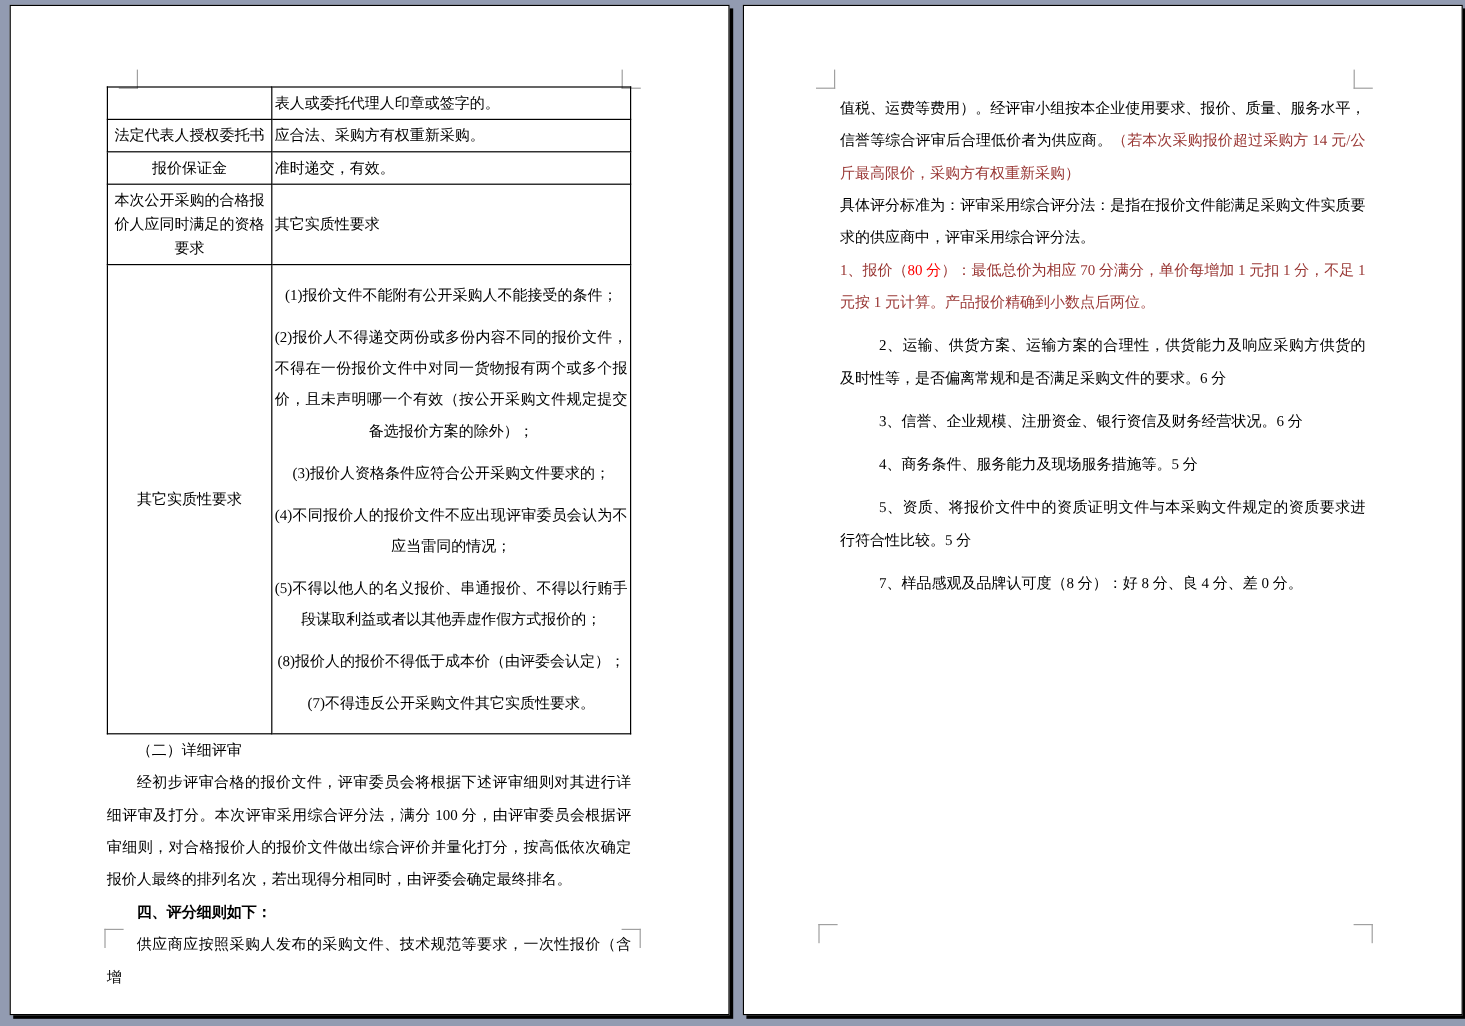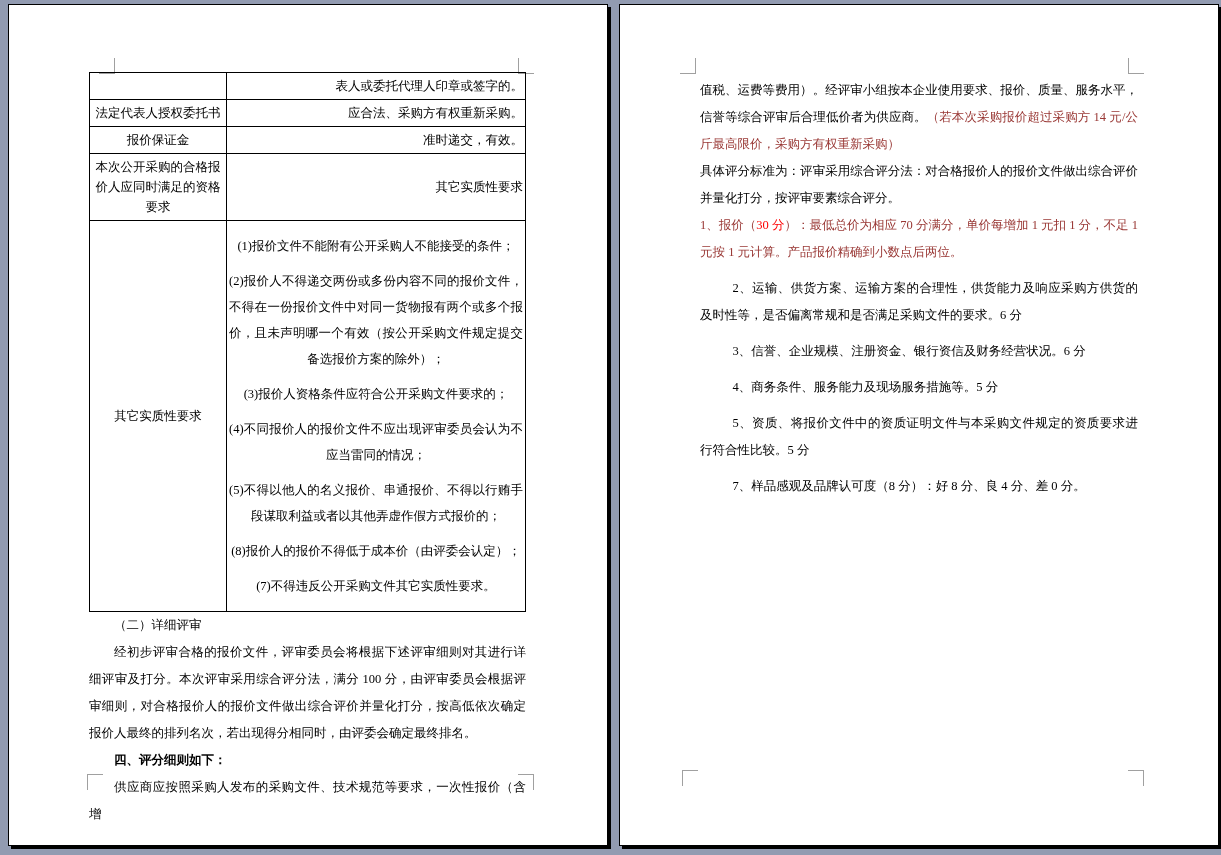--- a/index.html
+++ b/index.html
@@ -17,21 +17,21 @@
   .mark{position:absolute;width:15px;height:15px;border:0 solid #a0a0a0;}
   .mark.tl{border-right-width:1px;border-bottom-width:1px;}
   .mark.tr{border-left-width:1px;border-bottom-width:1px;}
   .mark.bl{border-left-width:1px;border-top-width:1px;}
   .mark.br{border-right-width:1px;border-top-width:1px;}
   
   .content-l{position:absolute;left:80px;top:67px;width:437px;font-size:12.5px;color:#000;}
   table.eval{border-collapse:collapse;width:437px;table-layout:fixed;}
   table.eval td{border:1px solid #000;vertical-align:middle;padding:3px 2px;line-height:20px;}
   td.c1{width:132px;text-align:center;}
-  td.c2{text-align:right;}
+  td.c2{text-align:left;}
   td.c2items{text-align:justify;padding:2px 4px;}
   td.c2items p{margin:9px 0;line-height:26px;text-align:justify;text-align-last:center;}
   .content-l p.body{margin:0;line-height:27px;text-align:justify;}
   .ind{text-indent:2em;}
   .h2{margin:9px 0 11px 0;line-height:27px;}
   .h4{font-weight:bold;margin:14px 0 8px 0;line-height:27px;}
   .below{margin-left:12px;margin-right:6px;}
   
   .content-r{position:absolute;left:80px;top:72px;width:438px;font-size:12.5px;color:#000;}
   .content-r p{margin:0;line-height:27px;text-align:justify;}
@@ -92,22 +92,22 @@
   </div>
 
   <div class="page">
     <div class="mark tl" style="left:60px;top:53px;"></div>
     <div class="mark tr" style="left:508px;top:53px;"></div>
     <div class="mark bl" style="left:62px;top:765px;"></div>
     <div class="mark br" style="left:508px;top:765px;"></div>
 
     <div class="content-r">
       <p><span>值税、运费等费用）。经评审小组按本企业使用要求、报价、质量、服务水平，信誉等综合评审后合理低价者为供应商。</span><span class="red-dark">（若本次采购报价超过采购方 14 元/公斤最高限价，采购方有权重新采购）</span></p>
-      <p>具体评分标准为：评审采用综合评分法：对合格报价人的报价文件做出综合评价并量化打分，按评审要素综合评分。</p>
-      <p class="red-dark"><span>1、报价（</span><span class="red-bright">30 分</span><span>）：最低总价为相应 70 分满分，单价每增加 1 元扣 1 分，不足 1 元按 1 元计算。产品报价精确到小数点后两位。</span></p>
+      <p>具体评分标准为：评审采用综合评分法：是指在报价文件能满足采购文件实质要求的供应商中，评审采用综合评分法。</p>
+      <p class="red-dark"><span>1、报价（</span><span class="red-bright">80 分</span><span>）：最低总价为相应 70 分满分，单价每增加 1 元扣 1 分，不足 1 元按 1 元计算。产品报价精确到小数点后两位。</span></p>
       <p class="item">2、运输、供货方案、运输方案的合理性，供货能力及响应采购方供货的及时性等，是否偏离常规和是否满足采购文件的要求。6 分</p>
       <p class="item">3、信誉、企业规模、注册资金、银行资信及财务经营状况。6 分</p>
       <p class="item">4、商务条件、服务能力及现场服务措施等。5 分</p>
       <p class="item">5、资质、将报价文件中的资质证明文件与本采购文件规定的资质要求进行符合性比较。5 分</p>
       <p class="item">7、样品感观及品牌认可度（8 分）：好 8 分、良 4 分、差 0 分。</p>
     </div>
   </div>
 
 </div>
 

